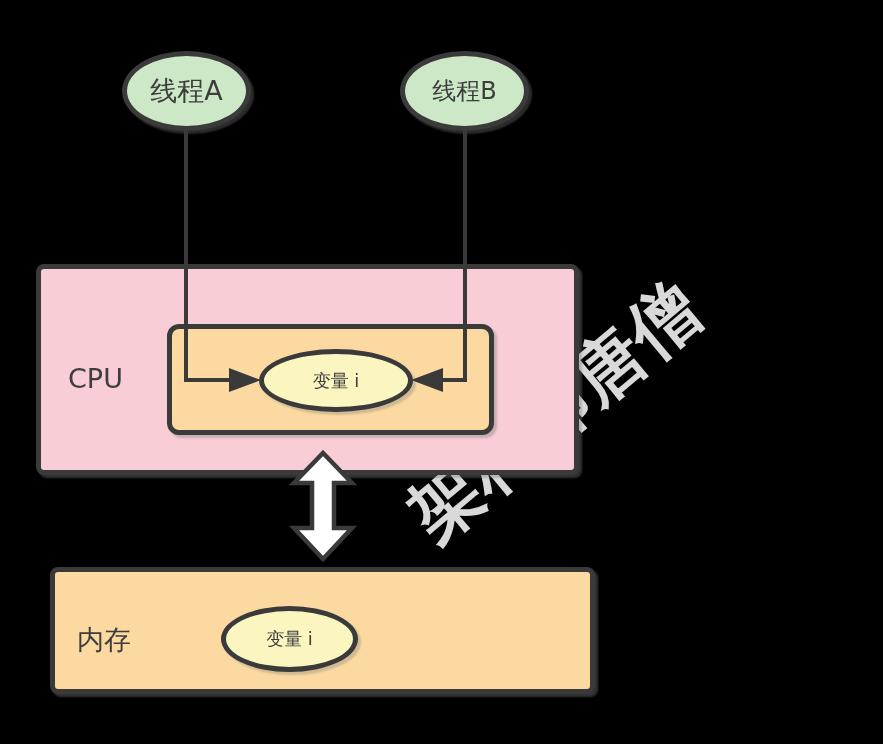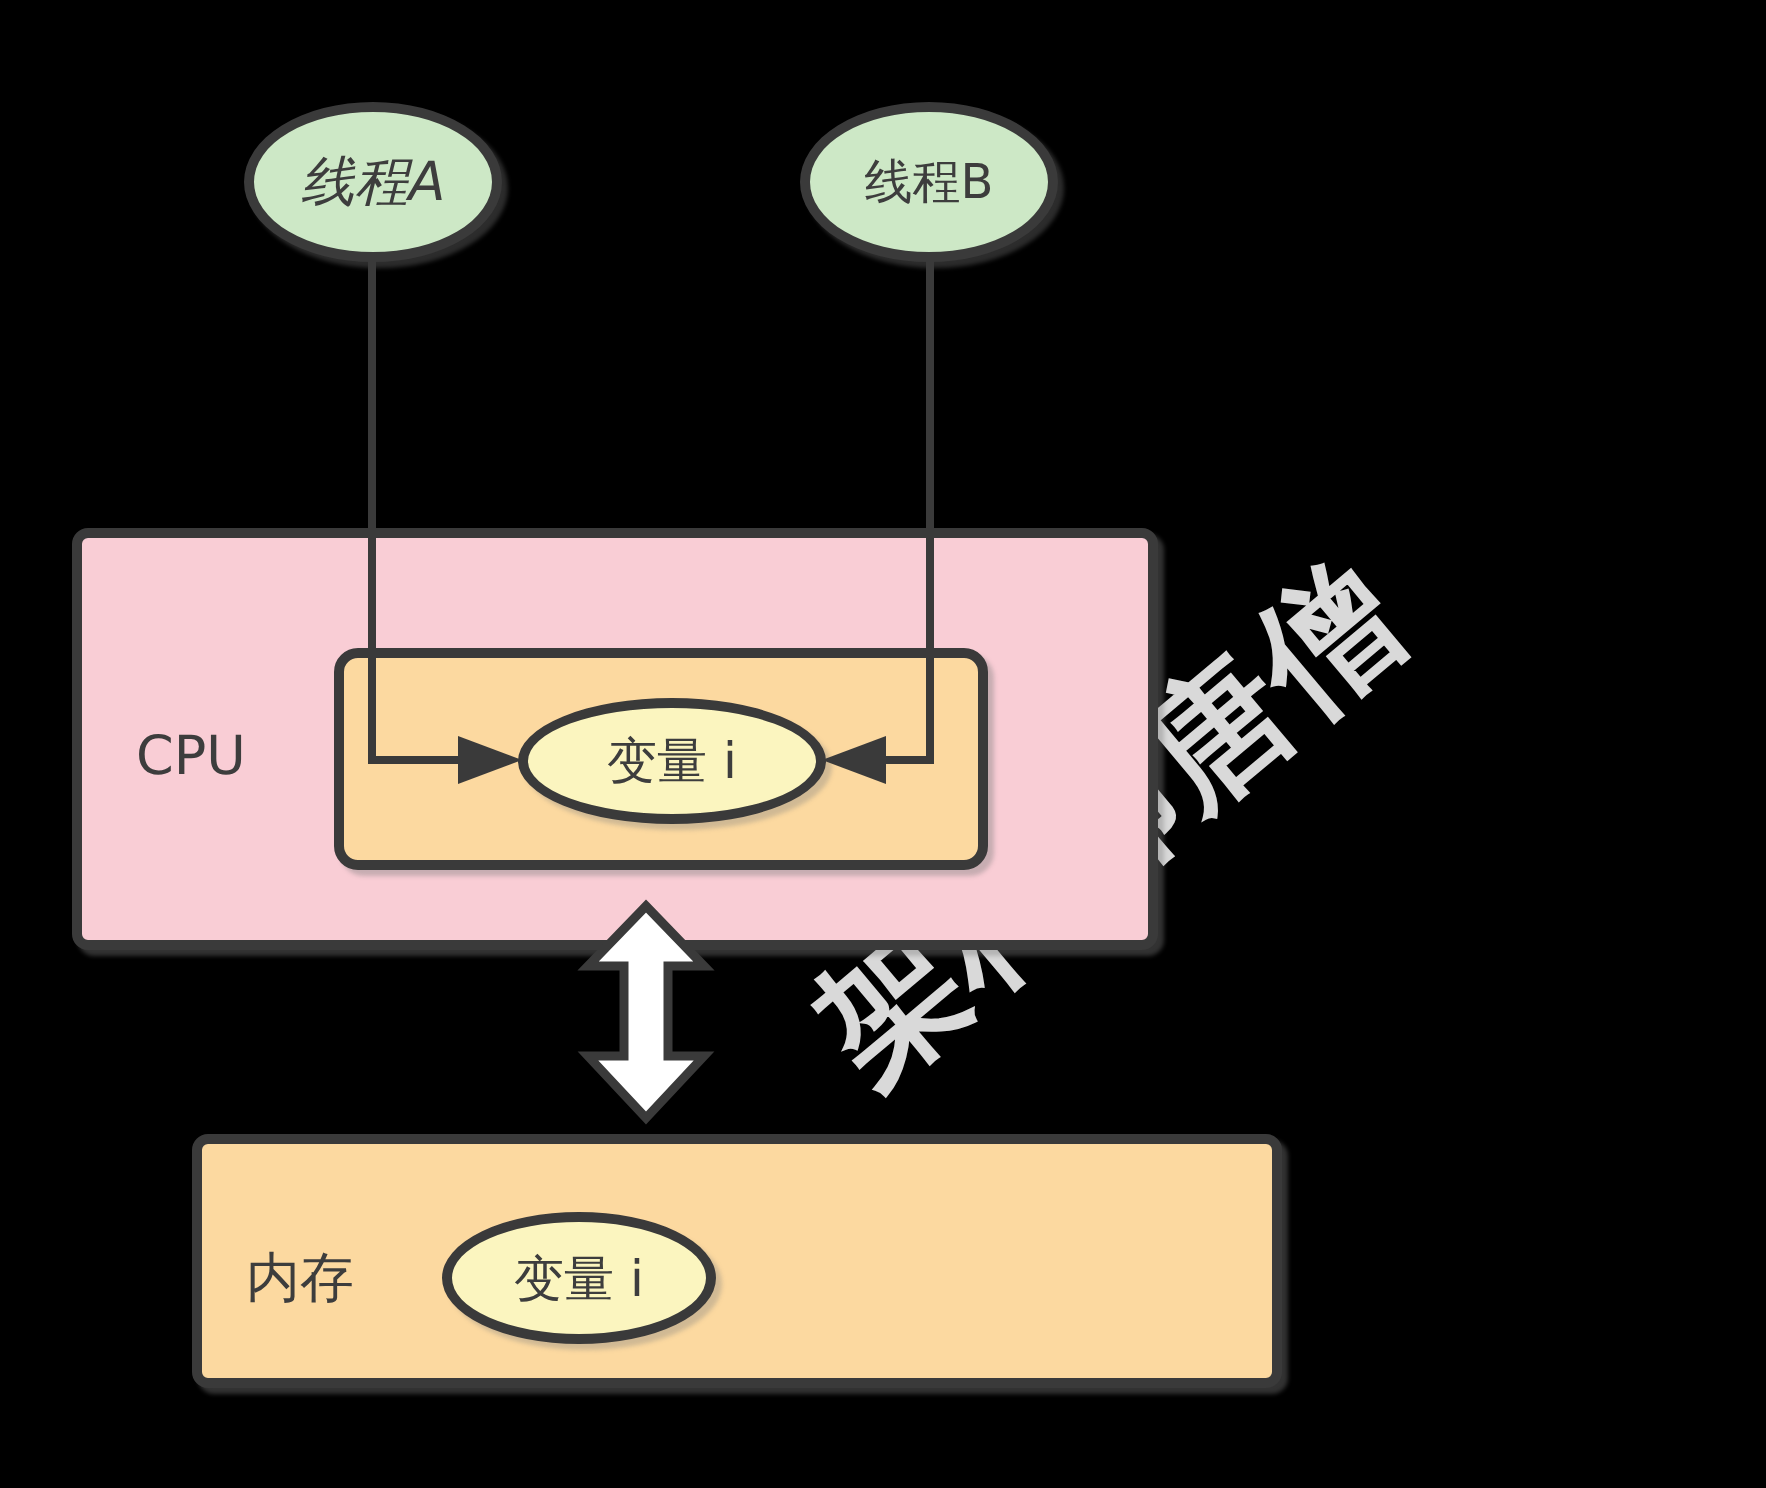--- a/index.html
+++ b/index.html
@@ -22,29 +22,29 @@
   .box{
     position:absolute;box-sizing:border-box;
     border:5px solid var(--stroke,#3a3a3a);
     box-shadow:3px 3px 2px rgba(125,125,125,0.40);
   }
   .cpu-box{left:36px;top:242px;width:543px;height:211px;border-radius:8px;
     background:var(--cpu-fill,#f9cdd5);z-index:2;margin-top:22px;}
   .cache-box{left:167px;top:324px;width:327px;height:111px;border-radius:12px;
     background:var(--cache-fill,#fcd9a0);z-index:3;}
   .memory-box{left:50px;top:567px;width:545px;height:127px;border-radius:8px;
-    background:var(--memory-fill,#fcd9a0);z-index:2;margin-left:46px;}
+    background:var(--memory-fill,#fcd9a0);z-index:2;}
   .ellipse{
     position:absolute;box-sizing:border-box;border:5px solid var(--stroke,#3a3a3a);
     border-radius:50%;display:flex;align-items:center;justify-content:center;
-    font-size:25px;color:var(--text,#3d3d3d);z-index:4;
+    font-size:18px;color:var(--text,#3d3d3d);z-index:4;
     box-shadow:3px 3px 2px rgba(125,125,125,0.35);
   }
   .thread-a{left:122px;top:51px;width:129px;height:80px;
-    background:var(--thread-fill,#cde8c6);font-size:27px;font-style:italic;}
+    background:var(--thread-fill,#cde8c6);font-size:27px;}
   .thread-b{left:400px;top:51px;width:129px;height:80px;
     background:var(--thread-fill,#cde8c6);font-size:24px;}
   .var-cpu{left:259px;top:349px;width:154px;height:63px;
     background:var(--variable-fill,#fbf5bf);}
   .var-mem{left:221px;top:606px;width:137px;height:66px;
     background:var(--variable-fill,#fbf5bf);}
   .box-label{position:absolute;font-size:27px;color:var(--text,#3d3d3d);line-height:1;}
   .cpu-box .box-label{left:27px;top:96px;}
   .memory-box .box-label{left:22px;top:54px;}
   .overlay{position:absolute;left:0;top:0;z-index:5;pointer-events:none;}

